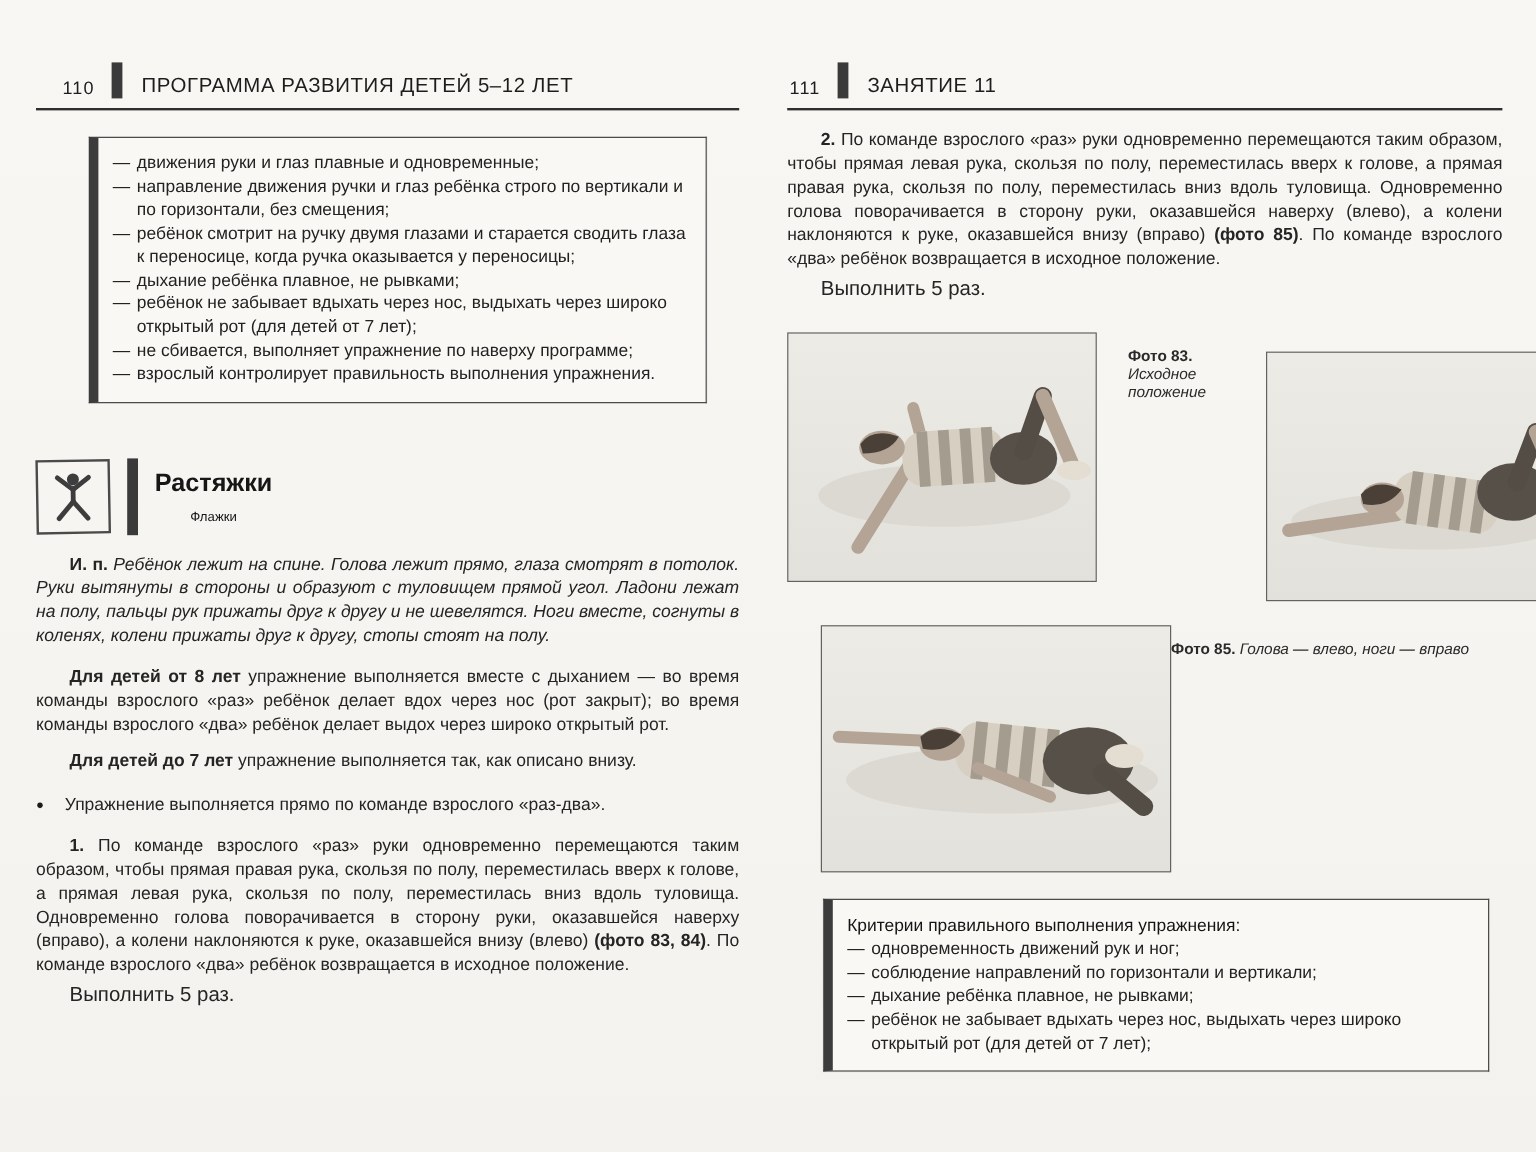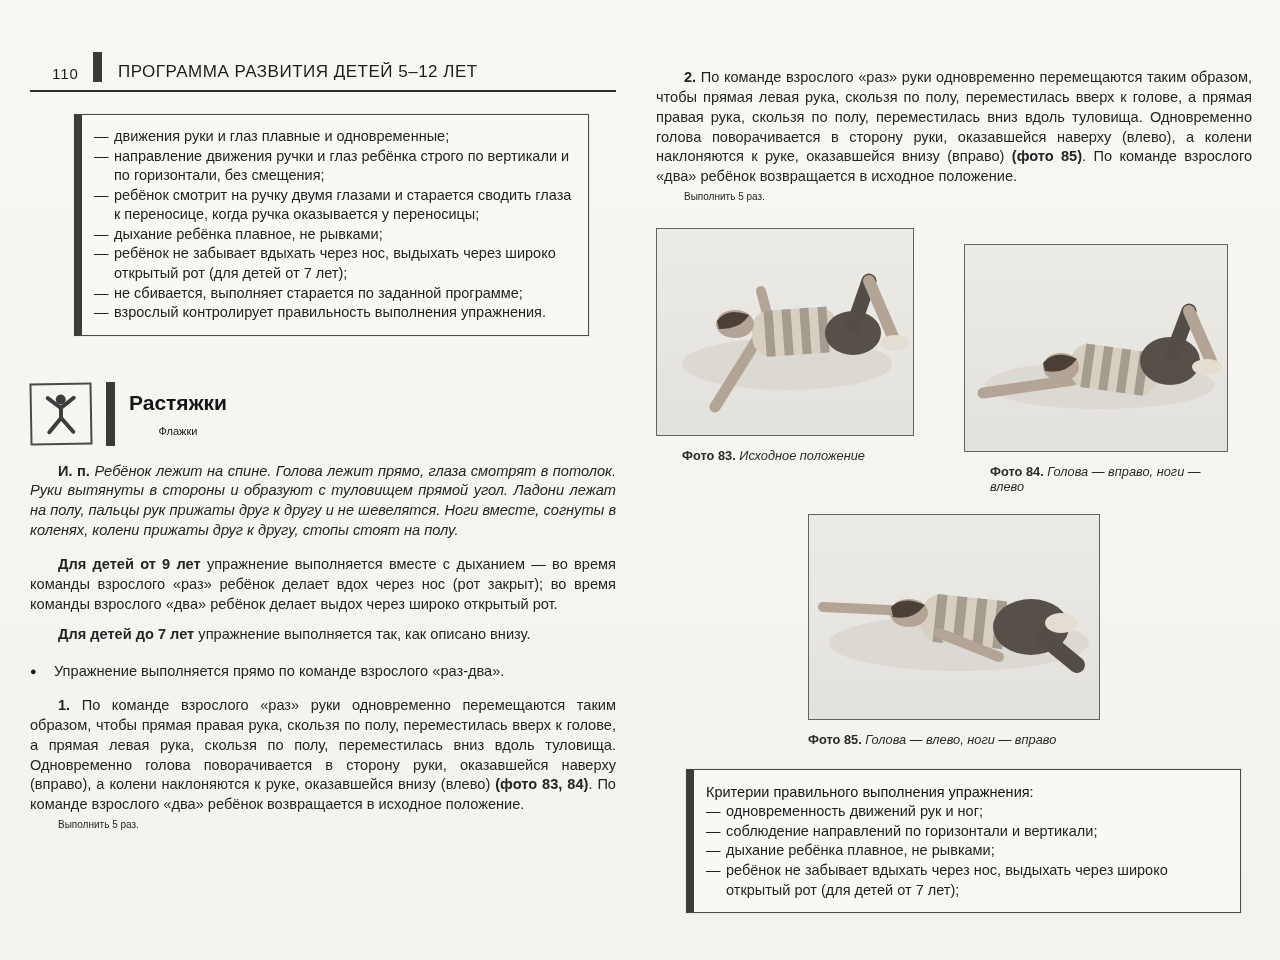--- a/index.html
+++ b/index.html
@@ -39,25 +39,25 @@
 
   
   .para{font-size:14.6px;line-height:1.36;text-align:justify;margin:0 0 2px 0;text-indent:28px;color:#242424;}
   .para.first{margin-top:16px;}
   .ital{font-style:italic;}
   .lead{font-weight:bold;font-style:normal;}
   .mt10{margin-top:10px;}
   .mt14{margin-top:14px;}
   .bullet-note{display:grid;grid-template-columns:24px 1fr;font-size:14.6px;line-height:1.35;margin-top:18px;color:#242424;}
   .bullet-note .bg{font-size:11px;padding-top:2px;color:#1a1a1a;}
-  .repeat{font-size:10px;margin-top:4px;text-indent:28px;}
+  .repeat{font-size:17px;margin-top:4px;text-indent:28px;}
 
   
   .photorow{display:flex;gap:34px;margin:26px 0 0 0;}
-  .photofig{display:flex;flex-direction:column;}
+  .photofig{display:flex;flex-direction:row;}
   .photoframe{border:1.5px solid #63625e;background:linear-gradient(180deg,#edebe6 0%,#e3e1db 100%);}
   .caption{font-size:12.8px;margin-top:12px;color:#2a2a2a;padding-left:26px;}
   .caption .cap-label{font-weight:bold;}
   .caption .cap-text{font-style:italic;}
   .photo85wrap{display:flex;flex-direction:column;align-items:center;margin-top:4px;}
   .photo85wrap .caption{padding-left:0;}
 
   .box-right{margin:22px 0 0 30px;width:518px;}
 </style>
 </head>
@@ -89,21 +89,21 @@
       <div class="dash-item">
         <span class="dash">—</span>
         <span>дыхание ребёнка плавное, не рывками;</span>
       </div>
       <div class="dash-item">
         <span class="dash">—</span>
         <span>ребёнок не забывает вдыхать через нос, выдыхать через широко открытый рот (для детей от 7 лет);</span>
       </div>
       <div class="dash-item">
         <span class="dash">—</span>
-        <span>не сбивается, выполняет старается по заданной программе;</span>
+        <span>не сбивается, выполняет упражнение по наверху программе;</span>
       </div>
       <div class="dash-item">
         <span class="dash">—</span>
         <span>взрослый контролирует правильность выполнения упражнения.</span>
       </div>
     </div>
 
     <div class="secthead">
       <span class="secticon">
         <svg width="46" height="46" viewBox="0 0 46 46" aria-hidden="true">
@@ -123,21 +123,21 @@
         <span class="sectsub">Флажки</span>
       </span>
     </div>
 
     <p class="para first ital">
       <span class="lead">И. п. </span>
       <span>Ребёнок лежит на спине. Голова лежит прямо, глаза смотрят в потолок. Руки вытянуты в стороны и образуют с туловищем прямой угол. Ладони лежат на полу, пальцы рук прижаты друг к другу и не шевелятся. Ноги вместе, согнуты в коленях, колени прижаты друг к другу, стопы стоят на полу.</span>
     </p>
 
     <p class="para mt14">
-      <span class="lead">Для детей от 9 лет </span>
+      <span class="lead">Для детей от 8 лет </span>
       <span>упражнение выполняется вместе с дыханием — во время команды взрослого «раз» ребёнок делает вдох через нос (рот закрыт); во время команды взрослого «два» ребёнок делает выдох через широко открытый рот.</span>
     </p>
 
     <p class="para mt10">
       <span class="lead">Для детей до 7 лет </span>
       <span>упражнение выполняется так, как описано внизу.</span>
     </p>
 
     <div class="bullet-note">
       <span class="bg">●</span>
@@ -147,20 +147,25 @@
     <p class="para mt14">
       <span class="lead">1. </span>
       <span>По команде взрослого «раз» руки одновременно перемещаются таким образом, чтобы прямая правая рука, скользя по полу, переместилась вверх к голове, а прямая левая рука, скользя по полу, переместилась вниз вдоль туловища. Одновременно голова поворачивается в сторону руки, оказавшейся наверху (вправо), а колени наклоняются к руке, оказавшейся внизу (влево) </span><span class="lead">(фото 83, 84)</span><span>. По команде взрослого «два» ребёнок возвращается в исходное положение.</span>
     </p>
     <p class="repeat">Выполнить 5 раз.</p>
 
   </div>
 
   <div class="page page-right">
 
+    <div class="runhead">
+      <span class="pagenum" style="padding-left:2px">111</span>
+      <span class="runbar"></span>
+      <span class="runtitle">ЗАНЯТИЕ 11</span>
+    </div>
 
     <p class="para first">
       <span class="lead">2. </span>
       <span>По команде взрослого «раз» руки одновременно перемещаются таким образом, чтобы прямая левая рука, скользя по полу, переместилась вверх к голове, а прямая правая рука, скользя по полу, переместилась вниз вдоль туловища. Одновременно голова поворачивается в сторону руки, оказавшейся наверху (влево), а колени наклоняются к руке, оказавшейся внизу (вправо) </span><span class="lead">(фото 85)</span><span>. По команде взрослого «два» ребёнок возвращается в исходное положение.</span>
     </p>
     <p class="repeat">Выполнить 5 раз.</p>
 
     <div class="photorow">
 
       <figure class="photofig" style="margin:0">

